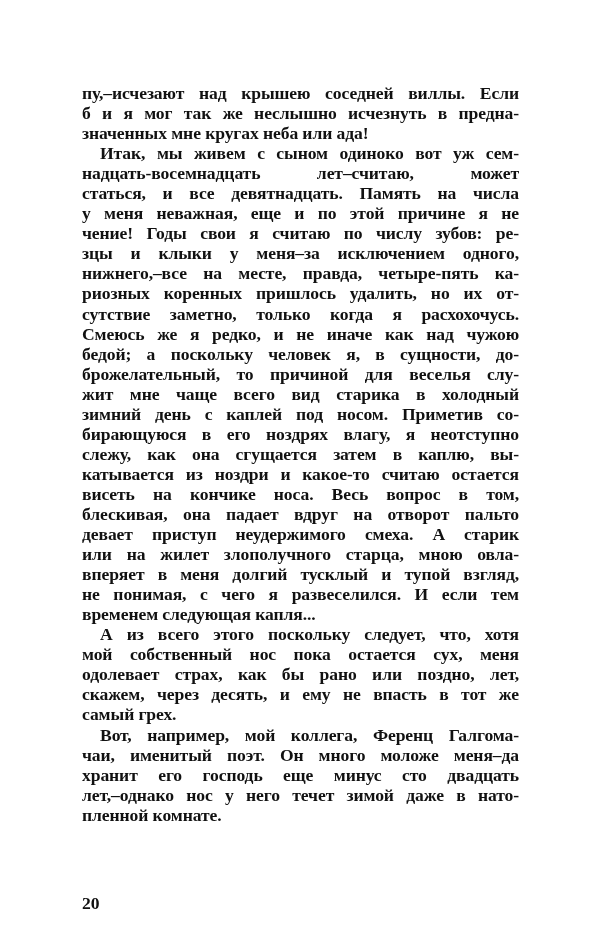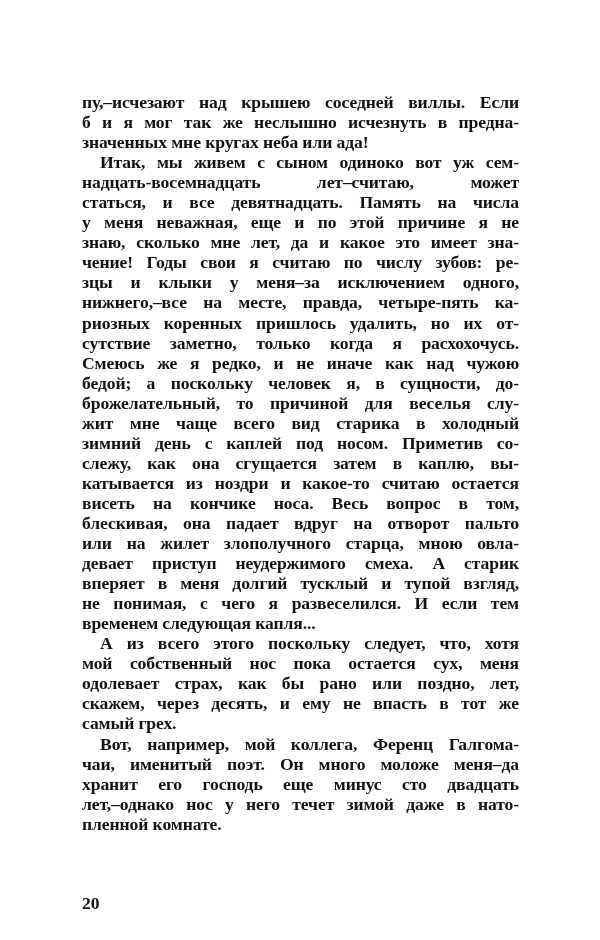--- a/index.html
+++ b/index.html
@@ -11,21 +11,21 @@
       width: 600px;
       height: 940px;
       position: relative;
       overflow: hidden;
       font-family: "Liberation Serif", "DejaVu Serif", serif;
       color: #111111;
     }
     .page-text {
       position: absolute;
       left: 82px;
-      top: 92px;
+      top: 83px;
       width: 437px;
     }
     .line {
       display: block;
       height: 20.05px;
       line-height: 20.05px;
       font-size: 17.6px;
       font-weight: bold;
       white-space: nowrap;
       text-align: justify;
@@ -51,37 +51,37 @@
 <body>
 
 <div class="page-text" id="page-text">
     <div class="line">пу,–исчезают над крышею соседней виллы. Если</div>
     <div class="line">б и я мог так же неслышно исчезнуть в предна-</div>
     <div class="line last">значенных мне кругах неба или ада!</div>
     <div class="line indent">Итак, мы живем с сыном одиноко вот уж сем-</div>
     <div class="line">надцать-восемнадцать лет–считаю, может</div>
     <div class="line">статься, и все девятнадцать. Память на числа</div>
     <div class="line">у меня неважная, еще и по этой причине я не</div>
-    <div class="line">знаю, сколько мне лет, да и какое это имеет зна-</div>
     <div class="line">чение! Годы свои я считаю по числу зубов: ре-</div>
     <div class="line">зцы и клыки у меня–за исключением одного,</div>
     <div class="line">нижнего,–все на месте, правда, четыре-пять ка-</div>
     <div class="line">риозных коренных пришлось удалить, но их от-</div>
     <div class="line">сутствие заметно, только когда я расхохочусь.</div>
     <div class="line">Смеюсь же я редко, и не иначе как над чужою</div>
     <div class="line">бедой; а поскольку человек я, в сущности, до-</div>
     <div class="line">брожелательный, то причиной для веселья слу-</div>
     <div class="line">жит мне чаще всего вид старика в холодный</div>
     <div class="line">зимний день с каплей под носом. Приметив со-</div>
+    <div class="line">бирающуюся в его ноздрях влагу, я неотступно</div>
     <div class="line">слежу, как она сгущается затем в каплю, вы-</div>
     <div class="line">катывается из ноздри и какое-то считаю остается</div>
     <div class="line">висеть на кончике носа. Весь вопрос в том,</div>
     <div class="line">блескивая, она падает вдруг на отворот пальто</div>
+    <div class="line">девает приступ неудержимого смеха. А старик</div>
     <div class="line">или на жилет злополучного старца, мною овла-</div>
-    <div class="line">девает приступ неудержимого смеха. А старик</div>
     <div class="line">вперяет в меня долгий тусклый и тупой взгляд,</div>
     <div class="line">не понимая, с чего я развеселился. И если тем</div>
     <div class="line last">временем следующая капля...</div>
     <div class="line indent">А из всего этого поскольку следует, что, хотя</div>
     <div class="line">мой собственный нос пока остается сух, меня</div>
     <div class="line">одолевает страх, как бы рано или поздно, лет,</div>
     <div class="line">скажем, через десять, и ему не впасть в тот же</div>
     <div class="line last">самый грех.</div>
     <div class="line indent">Вот, например, мой коллега, Ференц Галгома-</div>
     <div class="line">чаи, именитый поэт. Он много моложе меня–да</div>

